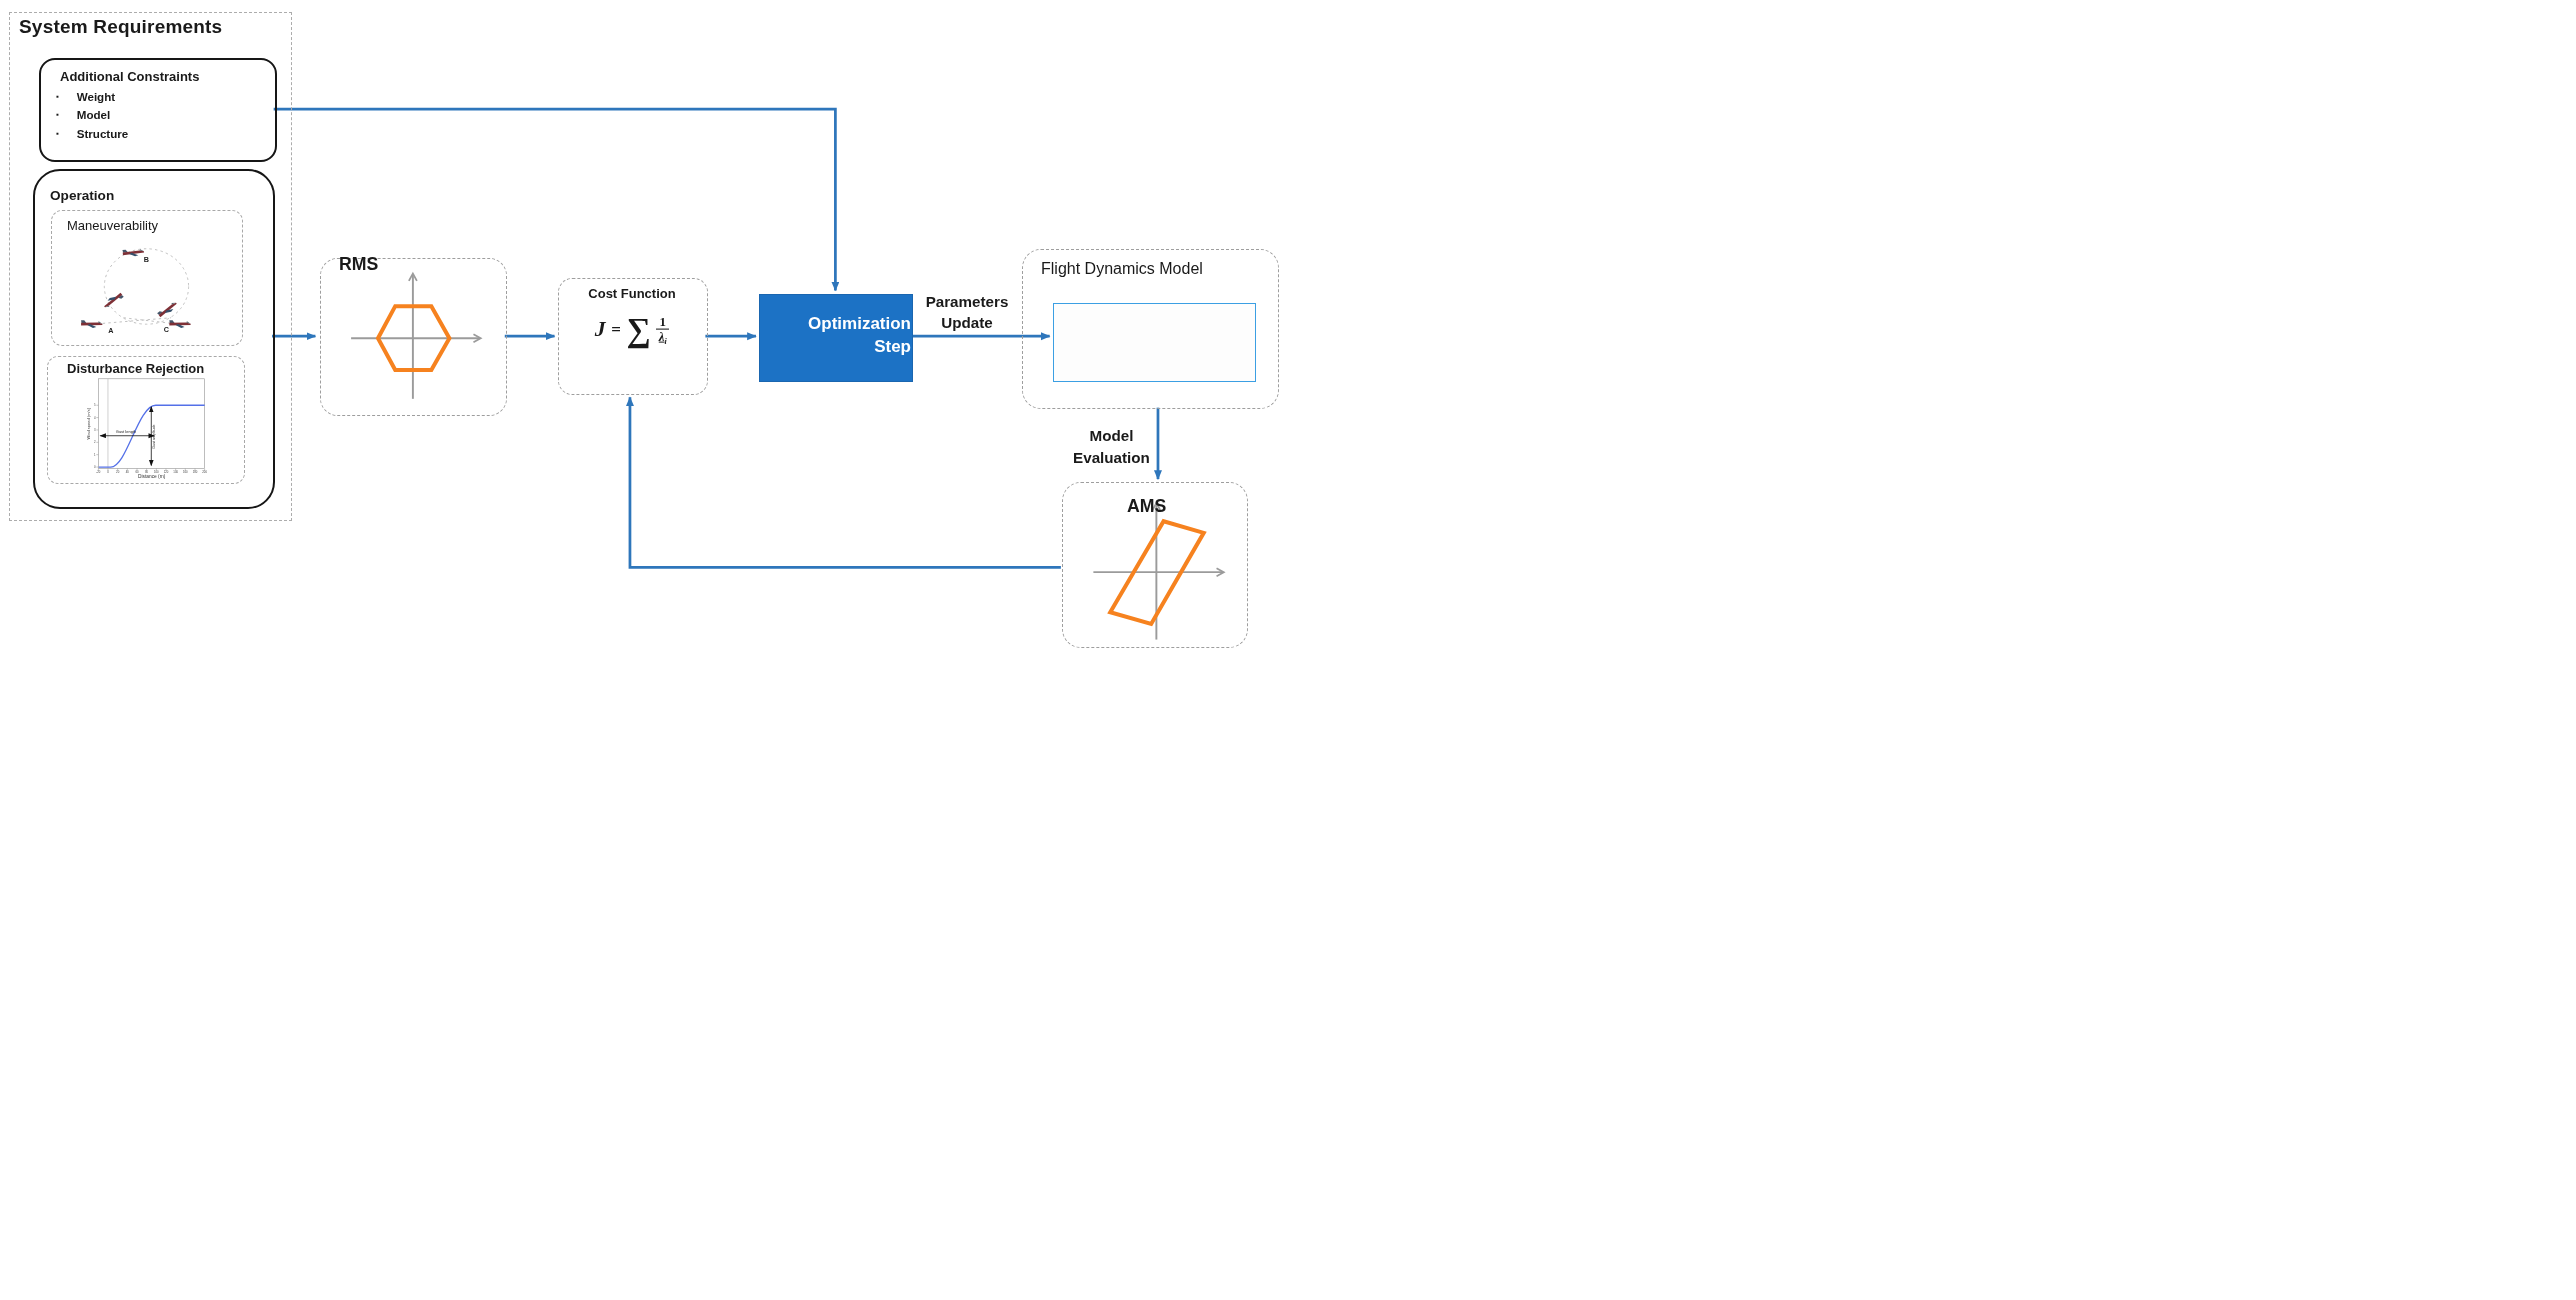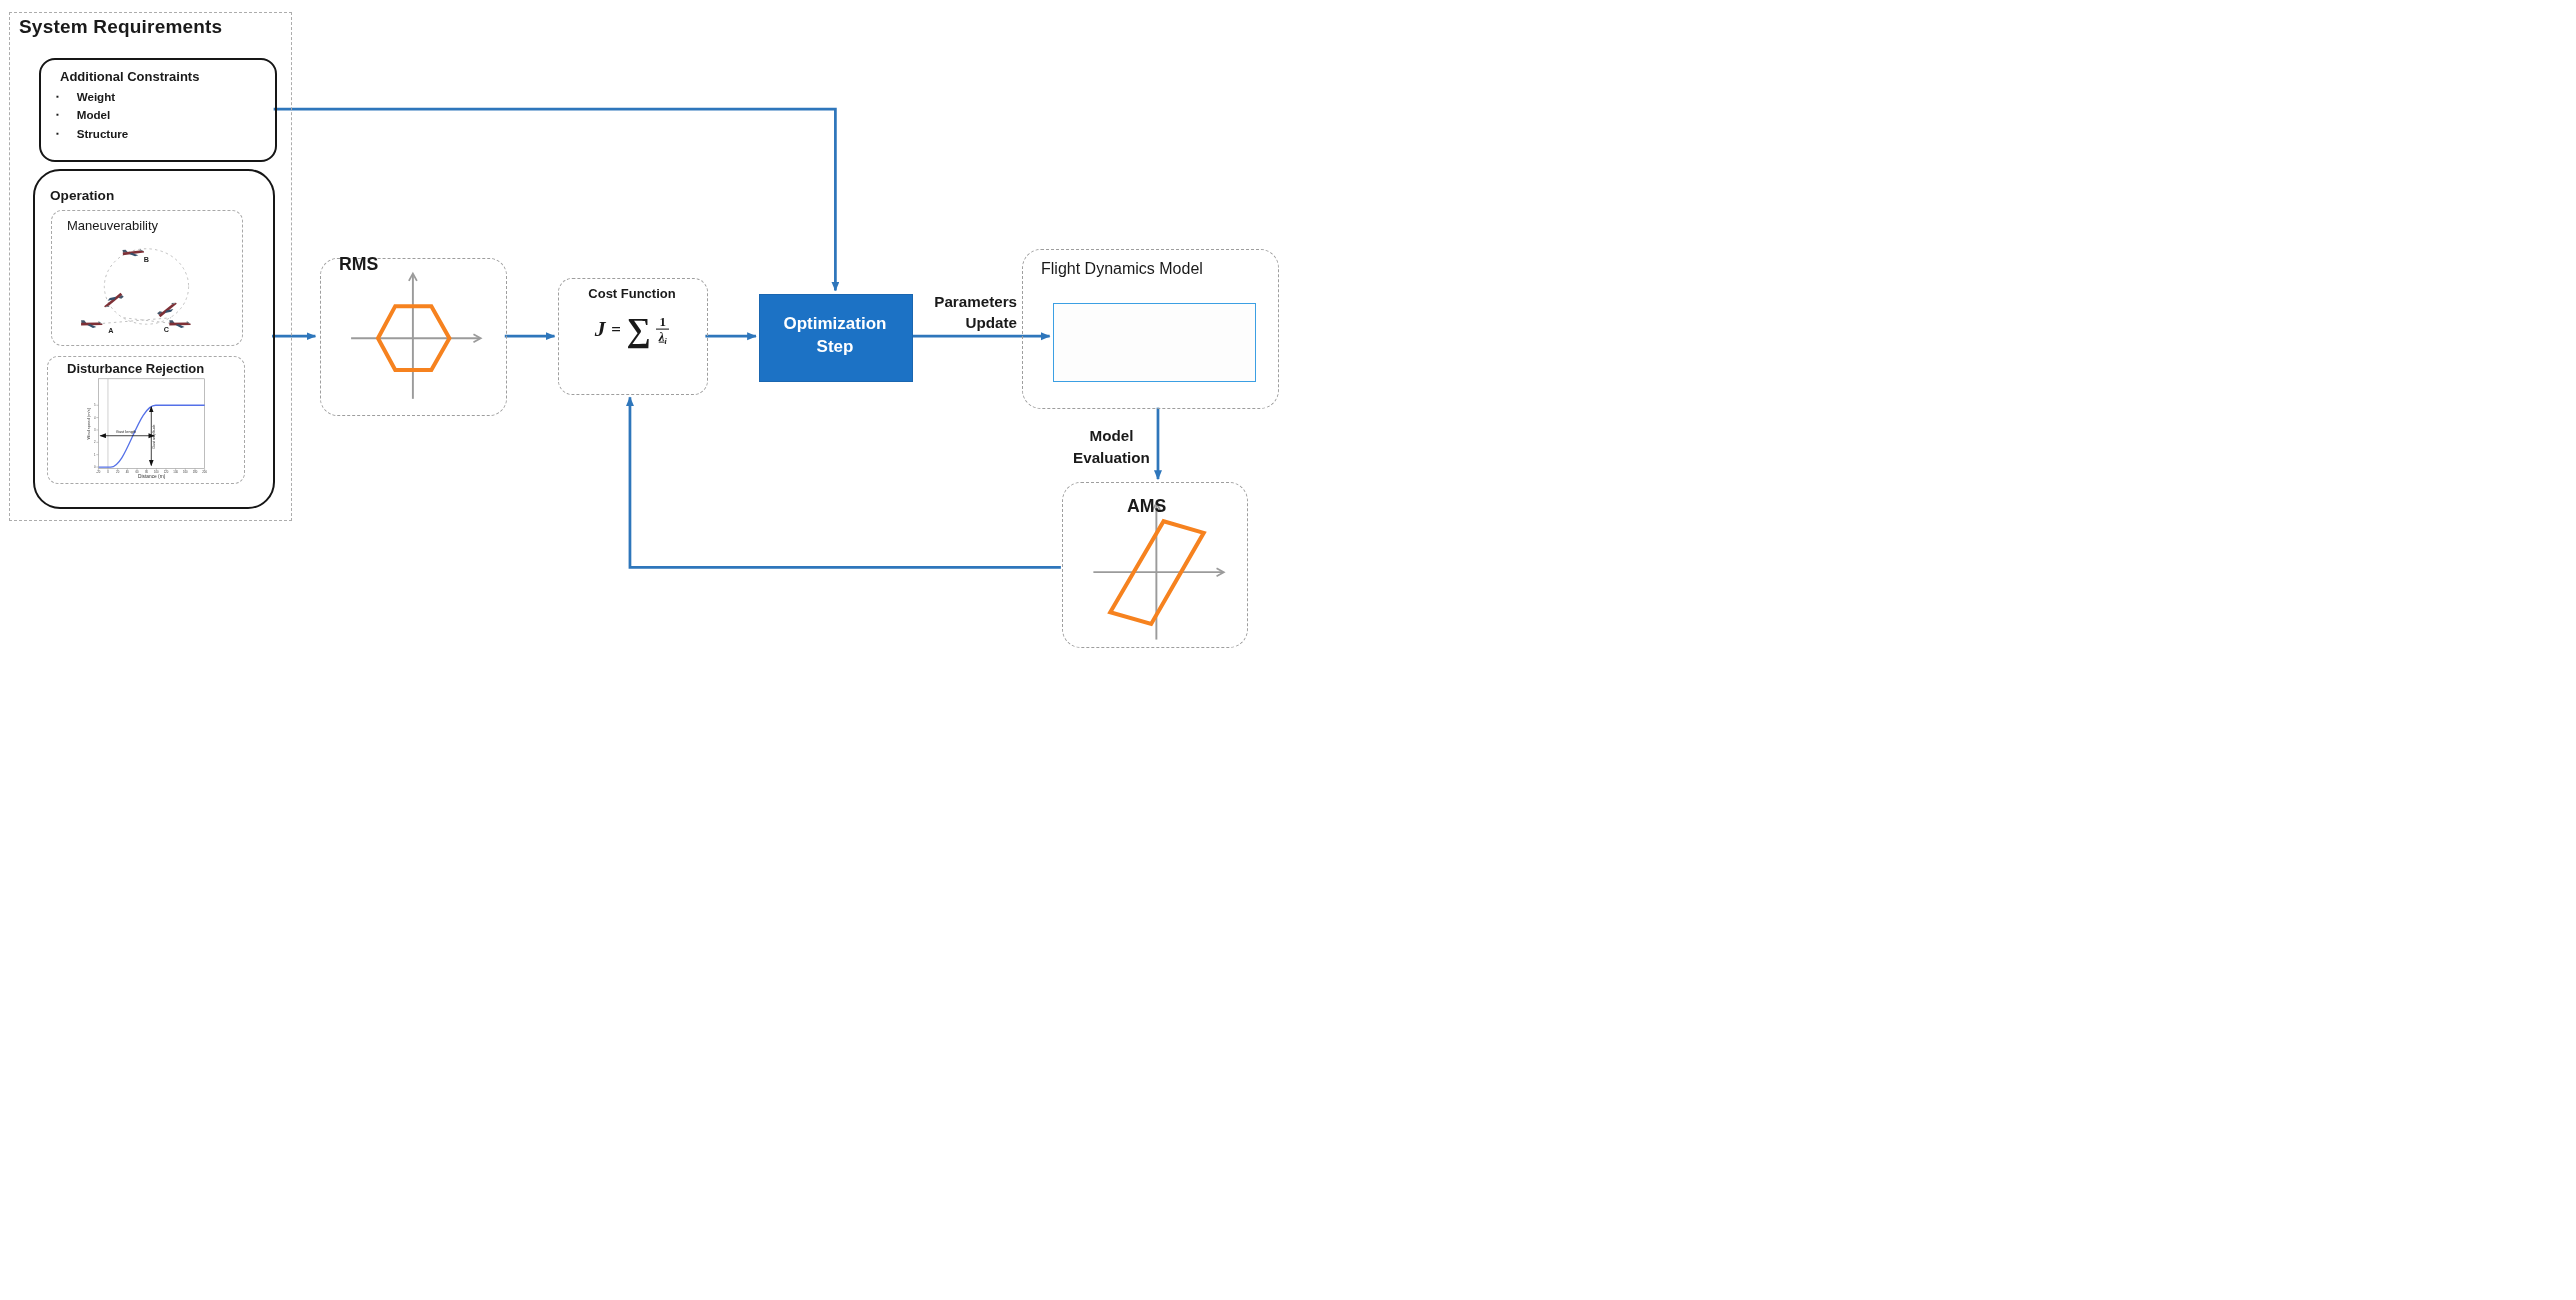--- a/index.html
+++ b/index.html
@@ -21,23 +21,23 @@
   #op-title{left:50px;top:188px;font-size:13.6px;font-weight:700;}
   #man-box{left:51px;top:210px;width:190px;height:134px;border-radius:11.2px;border-color:#A8A8A8;}
   #man-title{left:67px;top:218px;font-size:13px;font-weight:400;}
   #dist-box{left:47px;top:356px;width:196px;height:126px;border-radius:11.2px;border-color:#A8A8A8;}
   #dist-title{left:67px;top:361px;font-size:13px;font-weight:700;}
   #rms-box{left:320px;top:258px;width:185px;height:156px;border-radius:17.7px;}
   #rms-title{left:339px;top:254px;font-size:17.7px;font-weight:700;}
   #cf-box{left:558px;top:278px;width:148px;height:115px;border-radius:14.4px;}
   #cf-title{left:558px;top:286px;width:148px;text-align:center;font-size:13px;font-weight:700;}
   #opt-box{left:759px;top:294px;width:152px;height:86px;background:#1C72C5;border:1.2px solid #1A66B0;}
-  #opt-text{left:759px;top:313px;width:152px;text-align:center;color:#fff;font-size:17px;
+  #opt-text{left:759px;top:313px;width:152px;text-align:right;color:#fff;font-size:17px;
             font-weight:700;line-height:22.5px;}
-  #pu-label{left:917px;top:291px;width:100px;text-align:right;font-size:15.2px;font-weight:700;line-height:21px;}
+  #pu-label{left:917px;top:291px;width:100px;text-align:center;font-size:15.2px;font-weight:700;line-height:21px;}
   #me-label{left:1064px;top:425px;width:95px;text-align:center;font-size:15.2px;font-weight:700;line-height:21.7px;}
   #fdm-box{left:1022px;top:249px;width:255px;height:158px;border-radius:19px;}
   #fdm-title{left:1041px;top:260px;font-size:16px;font-weight:400;}
   #fdm-img{left:1053px;top:303px;width:201px;height:77px;border:1.2px solid #3B9FE3;background:#fdfdfd;}
   #ams-box{left:1062px;top:482px;width:184px;height:164px;border-radius:19px;}
   #ams-title{left:1079px;top:496px;font-size:17.7px;font-weight:700;margin-left:48px;}
   
   #formula{left:558px;top:313px;width:148px;display:flex;justify-content:center;align-items:center;gap:5.6px;
            font-family:"Liberation Serif",serif;}
   #formula .fj{font-size:21.7px;font-style:italic;font-weight:700;}

